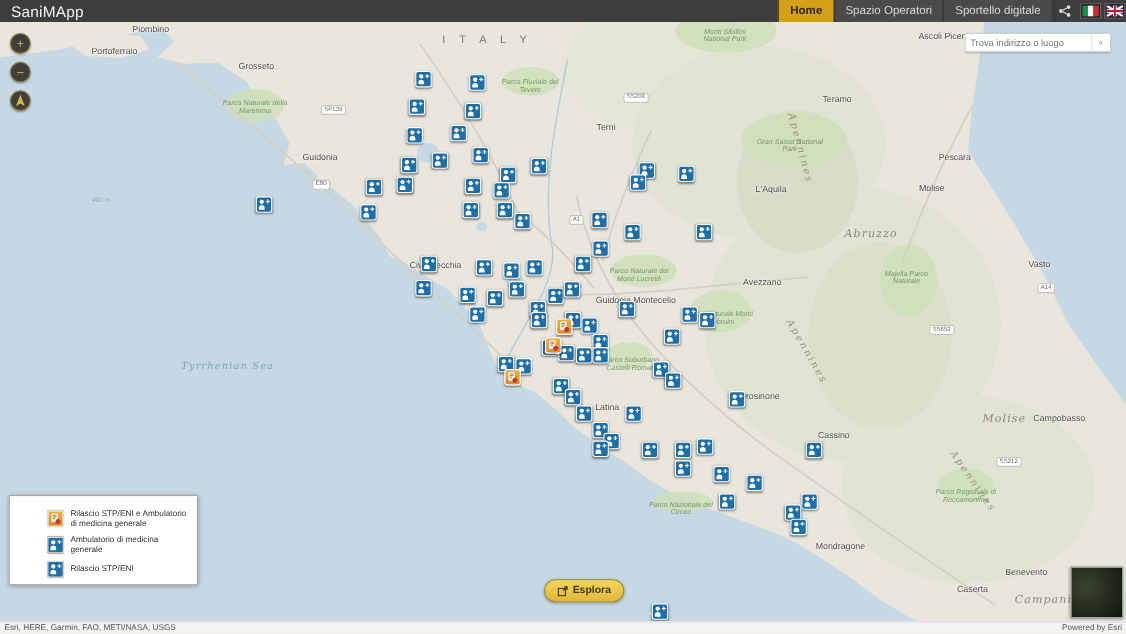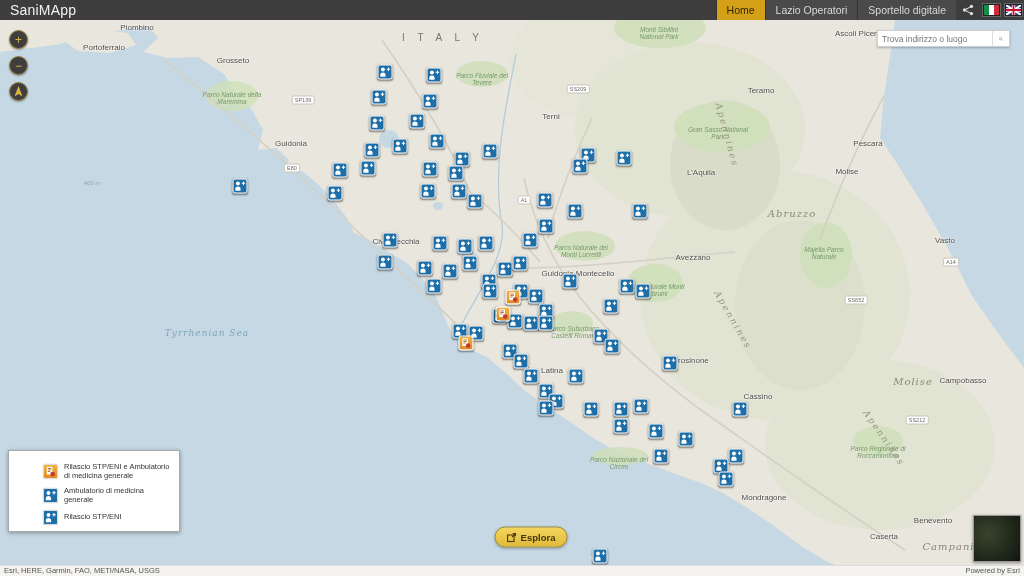--- a/index.html
+++ b/index.html
@@ -6,21 +6,21 @@
   body{width:1024px;height:576px;position:relative;overflow:hidden;
        font-family:"Liberation Sans",sans-serif;background:#e9e6dd;}
 
   
   #header{position:absolute;top:0;left:0;right:0;height:20px;background:#3d3d3d;
           display:flex;align-items:stretch;z-index:50;}
   #app-title{color:#f2f2f2;font-size:14px;line-height:20px;padding:0 10px;letter-spacing:.2px;}
   #header .spacer{flex:1;}
   .nav-item{font-size:10.5px;line-height:20px;padding:0 10px;color:#d8d8d8;
             background:#4a4a4a;border-left:1px solid #333;cursor:pointer;}
-  .nav-item.active{background:#d4a017;color:#2e2800;}
+  .nav-item.active{background:#d4a017;color:#2e2800;font-weight:bold;}
   .hdr-icon{width:24px;display:flex;align-items:center;justify-content:center;cursor:pointer;}
   .flag{width:22px;display:flex;align-items:center;justify-content:center;cursor:pointer;}
   .flag svg{border:1px solid #222;box-shadow:0 0 0 1px #666;}
 
   
   #map{position:absolute;top:20px;bottom:11px;left:0;right:0;overflow:hidden;
        background:#e9e6dd;cursor:grab;}
   #terrain{position:absolute;inset:0;width:100%;height:100%;}
   #map-layers{position:absolute;inset:0;}
 
@@ -98,21 +98,21 @@
           border-top:1px solid #ddd;display:flex;justify-content:space-between;
           font-size:7.5px;color:#555;line-height:10px;padding:0 4px;box-sizing:border-box;z-index:50;}
 </style>
 </head>
 <body>
 
 <div id="header">
   <div id="app-title">SaniMApp</div>
   <div class="spacer"></div>
   <div class="nav-item active">Home</div>
-  <div class="nav-item">Lazio Operatori</div>
+  <div class="nav-item">Spazio Operatori</div>
   <div class="nav-item">Sportello digitale</div>
   <div class="hdr-icon">
     <svg width="12" height="12" viewBox="0 0 14 14">
         <circle cx="11" cy="2.8" r="2" fill="#ddd"></circle>
         <circle cx="3" cy="7" r="2" fill="#ddd"></circle>
         <circle cx="11" cy="11.2" r="2" fill="#ddd"></circle>
         <path d="M4.8 6.1 L9.2 3.7 M4.8 7.9 L9.2 10.3" stroke="#ddd" stroke-width="1.2"></path>
       </svg>
   </div>
   <div class="flag">

